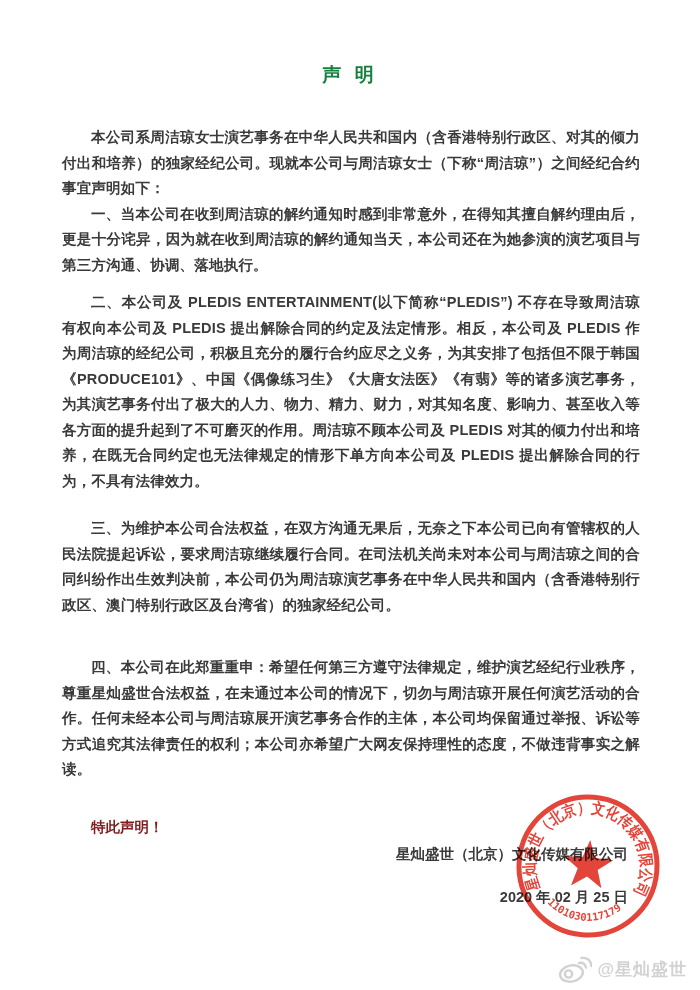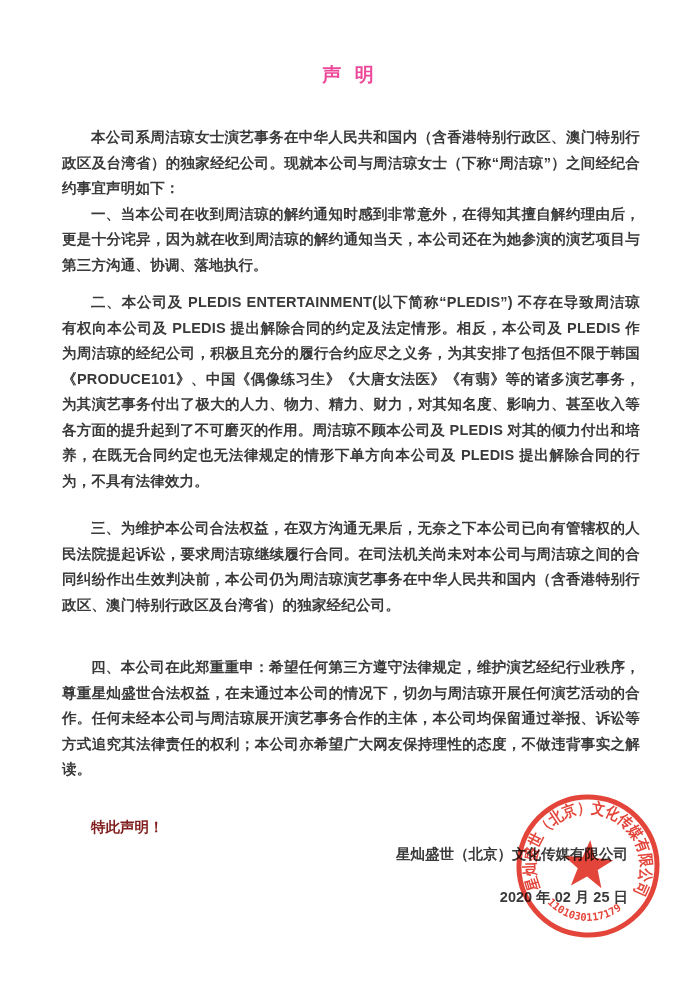--- a/index.html
+++ b/index.html
@@ -11,21 +11,21 @@
     font-family:"Liberation Sans","DejaVu Sans",sans-serif;
     color:#3a3a3a;
   }
   h1.doc-title{
     margin:62px 0 6px 0;
     font-size:19px;
     line-height:26px;
     font-weight:600;
     text-align:center;
     letter-spacing:4px;
-    color:#ec4899;
+    color:#15803d;
   }
   .body-text{
     margin:37px 60px 0 62px;
     font-size:14.5px;
     line-height:25.5px;
     font-weight:600;
     text-align:justify;
     text-align-last:left;
     letter-spacing:0.2px;
     color:#3a3a3a;
@@ -70,21 +70,21 @@
   }
 </style>
 </head>
 <body>
 
 <div class="page">
 
   <h1 class="doc-title">声 明</h1>
 
   <div class="body-text">
-      <p>本公司系周洁琼女士演艺事务在中华人民共和国内（含香港特别行政区、澳门特别行政区及台湾省）的独家经纪公司。现就本公司与周洁琼女士（下称“周洁琼”）之间经纪合约事宜声明如下：</p>
+      <p>本公司系周洁琼女士演艺事务在中华人民共和国内（含香港特别行政区、对其的倾力付出和培养）的独家经纪公司。现就本公司与周洁琼女士（下称“周洁琼”）之间经纪合约事宜声明如下：</p>
       <p>一、当本公司在收到周洁琼的解约通知时感到非常意外，在得知其擅自解约理由后，更是十分诧异，因为就在收到周洁琼的解约通知当天，本公司还在为她参演的演艺项目与第三方沟通、协调、落地执行。</p>
       <p>二、本公司及 PLEDIS ENTERTAINMENT(以下简称“PLEDIS”) 不存在导致周洁琼有权向本公司及 PLEDIS 提出解除合同的约定及法定情形。相反，本公司及 PLEDIS 作为周洁琼的经纪公司，积极且充分的履行合约应尽之义务，为其安排了包括但不限于韩国《PRODUCE101》、中国《偶像练习生》《大唐女法医》《有翡》等的诸多演艺事务，为其演艺事务付出了极大的人力、物力、精力、财力，对其知名度、影响力、甚至收入等各方面的提升起到了不可磨灭的作用。周洁琼不顾本公司及 PLEDIS 对其的倾力付出和培养，在既无合同约定也无法律规定的情形下单方向本公司及 PLEDIS 提出解除合同的行为，不具有法律效力。</p>
       <p>三、为维护本公司合法权益，在双方沟通无果后，无奈之下本公司已向有管辖权的人民法院提起诉讼，要求周洁琼继续履行合同。在司法机关尚未对本公司与周洁琼之间的合同纠纷作出生效判决前，本公司仍为周洁琼演艺事务在中华人民共和国内（含香港特别行政区、澳门特别行政区及台湾省）的独家经纪公司。</p>
       <p>四、本公司在此郑重重申：希望任何第三方遵守法律规定，维护演艺经纪行业秩序，尊重星灿盛世合法权益，在未通过本公司的情况下，切勿与周洁琼开展任何演艺活动的合作。任何未经本公司与周洁琼展开演艺事务合作的主体，本公司均保留通过举报、诉讼等方式追究其法律责任的权利；本公司亦希望广大网友保持理性的态度，不做违背事实之解读。</p>
     </div>
 
   <p class="closing">特此声明！</p>
 
   <div class="signature">
     <div>星灿盛世（北京）文化传媒有限公司</div>
@@ -97,14 +97,25 @@
     <text font-size="15.5" font-weight="700" fill="#e02b1e" font-family="'Liberation Sans','DejaVu Sans',sans-serif">
       <textPath href="#ringPath" startOffset="0" textLength="218" lengthAdjust="spacingAndGlyphs">星灿盛世（北京）文化传媒有限公司</textPath>
     </text>
     <polygon fill="#e02b1e" points="85,59 91.2,76.5 109.7,77 95,88.2 100.3,106 85,95.5 69.7,106 75,88.2 60.3,77 78.8,76.5"></polygon>
     <path id="numPath" d="M 38.4 114.1 A 55 55 0 0 0 131.6 114.1" fill="none"></path>
     <text font-size="10.5" font-weight="700" fill="#e02b1e" text-anchor="middle" font-family="'DejaVu Sans Mono','Liberation Mono',monospace">
       <textPath href="#numPath" startOffset="50%">1101030117179</textPath>
     </text>
   </svg>
 
+  <div class="watermark">
+    <svg width="34" height="30" viewBox="0 0 34 30" aria-hidden="true">
+      <g fill="none" stroke="#d2d2d2" stroke-width="2.4" stroke-linecap="round">
+        <ellipse cx="13.5" cy="19.5" rx="11.5" ry="8" transform="rotate(-12 13.5 19.5)"></ellipse>
+        <circle cx="10.5" cy="20" r="3.6"></circle>
+        <path d="M21 9 q5.5 -1.2 7 4.5"></path>
+        <path d="M23.5 4 q8.5 -1.2 10 8"></path>
+      </g>
+    </svg>
+    <span>@星灿盛世</span>
+  </div>
 
 </div>
 
 </body></html>

